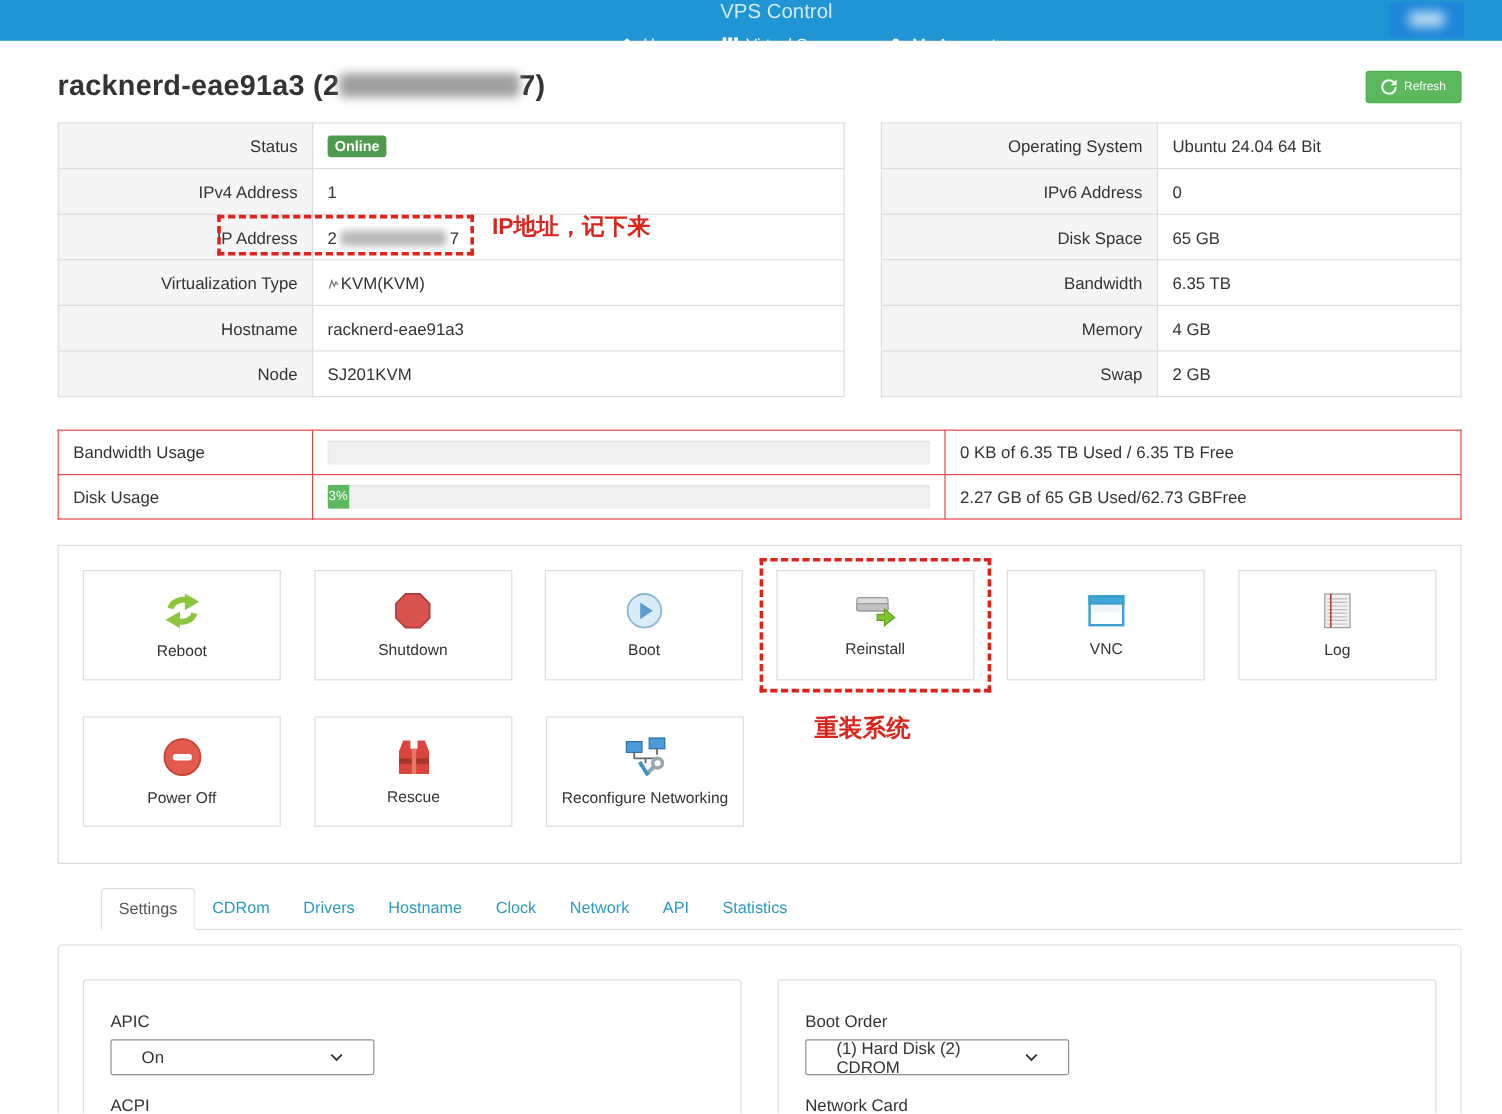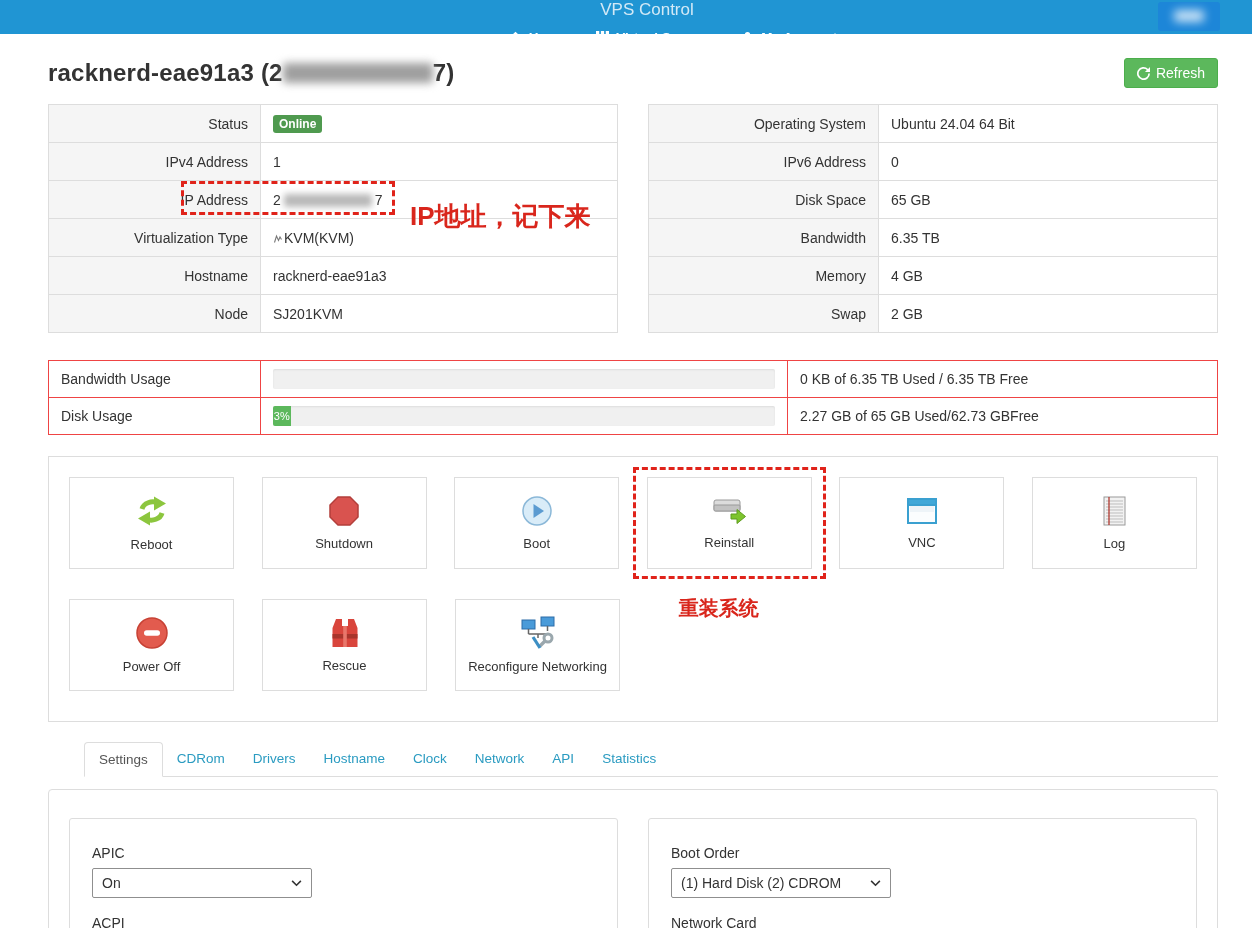--- a/index.html
+++ b/index.html
@@ -4,51 +4,51 @@
 <style>
   * { margin:0; padding:0; box-sizing:border-box; }
   html,body { width:1252px; height:928px; overflow:hidden; background:#fff;
     font-family:"Liberation Sans", sans-serif; color:#333; }
 
   
   .navbar { height:34px; background:#2095d3; display:flex; align-items:center; position:relative;flex-direction:column; }
   .brand { color:#d2e9f6; font-size:17px; margin-left:42px; cursor:pointer; }
   .nav-items { display:flex; margin-left:94px; }
   .nav-item { display:flex; align-items:center; gap:7px; color:#fff; font-size:13.5px;
-    padding:0 15px; height:34px; cursor:pointer;font-weight:bold; }
+    padding:0 15px; height:34px; cursor:pointer; }
   .nav-blur-btn { position:absolute; right:32px; top:2px; width:62px; height:29px;
     background:#1d86d8; border-radius:3px; overflow:hidden; cursor:pointer; }
   .nav-blur-btn .blob { position:absolute; left:16px; top:8px; width:30px; height:12px;
     background:rgba(255,255,255,.75); filter:blur(5px); border-radius:4px; }
 
   .content { padding:0 34px 0 48px; }
 
   
   .header-row { display:flex; justify-content:space-between; align-items:center; margin-top:24px; }
   .page-title { font-size:24px; font-weight:bold; color:#333; letter-spacing:.2px; }
   .blur-title { display:inline-block; width:150px; height:20px; background:#9f9f9f;
     filter:blur(4px); border-radius:3px; vertical-align:-2px; }
-  .refresh-btn { background:#5cb85c; border:1px solid #4cae4c; color:#fff; font-size:14px;
+  .refresh-btn { background:#5cb85c; border:1px solid #4cae4c; color:#fff; font-size:10px;
     border-radius:3px; padding:6px 12px; display:flex; align-items:center; gap:6px; cursor:pointer;
     font-family:"Liberation Sans", sans-serif; }
 
   
   .tables-row { display:flex; gap:30px; margin-top:16px; }
-  .info-table { width:570px; border-collapse:collapse; font-size:14px; }
+  .info-table { width:656px; border-collapse:collapse; font-size:14px; }
   .info-table td { border:1px solid #ddd; padding:0 12px; height:38px; }
   .info-table td.lbl { width:212px; background:#f5f5f5; text-align:right; color:#333; }
   .badge-online { display:inline-block; background:#4f9a4f; color:#fff; font-size:12px;
     font-weight:bold; padding:2px 6px; border-radius:3px; }
   .left-table-wrap { position:relative; }
   .blur-ip-cell { display:inline-block; width:88px; height:13px; background:#b9b9b9;
     filter:blur(3px); border-radius:2px; vertical-align:middle; margin:0 3px; }
   .ip-dashed-box { position:absolute; left:133px; top:77px; width:214px; height:34px;
     border:3px dashed #e0231a; pointer-events:none; }
-  .ip-note { position:absolute; left:362px; top:95px; color:#d9261c; font-weight:bold;
-    font-size:26px; white-space:nowrap; }
+  .ip-note { position:absolute; left:362px; top:74px; color:#d9261c; font-weight:bold;
+    font-size:19px; white-space:nowrap; }
   .kvm-ico { display:inline-block; vertical-align:-1px; margin-right:1px; }
 
   
   .usage-table { width:100%; border-collapse:collapse; font-size:14px; margin-top:27px; }
   .usage-table td { border:1px solid #ef4444; padding:0 12px; height:37px; }
   .usage-table td.lbl { width:212px; }
   .usage-table td.barcell { width:527px; }
   .progress { height:20px; background:#f0f0f0; border-radius:2px; overflow:hidden;
     box-shadow:inset 0 1px 2px rgba(0,0,0,.08); }
   .progress .bar { height:100%; background:#5cb85c; color:#fff; font-size:11px;
@@ -74,21 +74,21 @@
   .tab.active { color:#555; background:#fff; border:1px solid #ddd; border-bottom:1px solid #fff;
     border-radius:4px 4px 0 0; }
 
   
   .settings-outer { margin-top:12px; border:1px solid #ddd; border-radius:4px;
     padding:28px 20px 40px; display:flex; gap:30px; height:280px; }
   .settings-inner { flex:1; border:1px solid #ddd; border-radius:3px; padding:26px 22px; }
   .field-label { font-size:14px; color:#333; margin-bottom:7px; }
   .fake-select { width:220px; height:30px; border:1px solid #8f8f8f; border-radius:2px;
     background:#fff; display:flex; align-items:center; justify-content:space-between;
-    padding:0 9px; font-size:14px; color:#333; margin-bottom:17px; cursor:pointer; }
+    padding:0 25px; font-size:14px; color:#333; margin-bottom:17px; cursor:pointer; }
 
   svg { display:block; }
 </style>
 </head>
 <body>
 
 <div class="navbar">
   <div class="brand">VPS Control</div>
   <div class="nav-items">
     <div class="nav-item">

